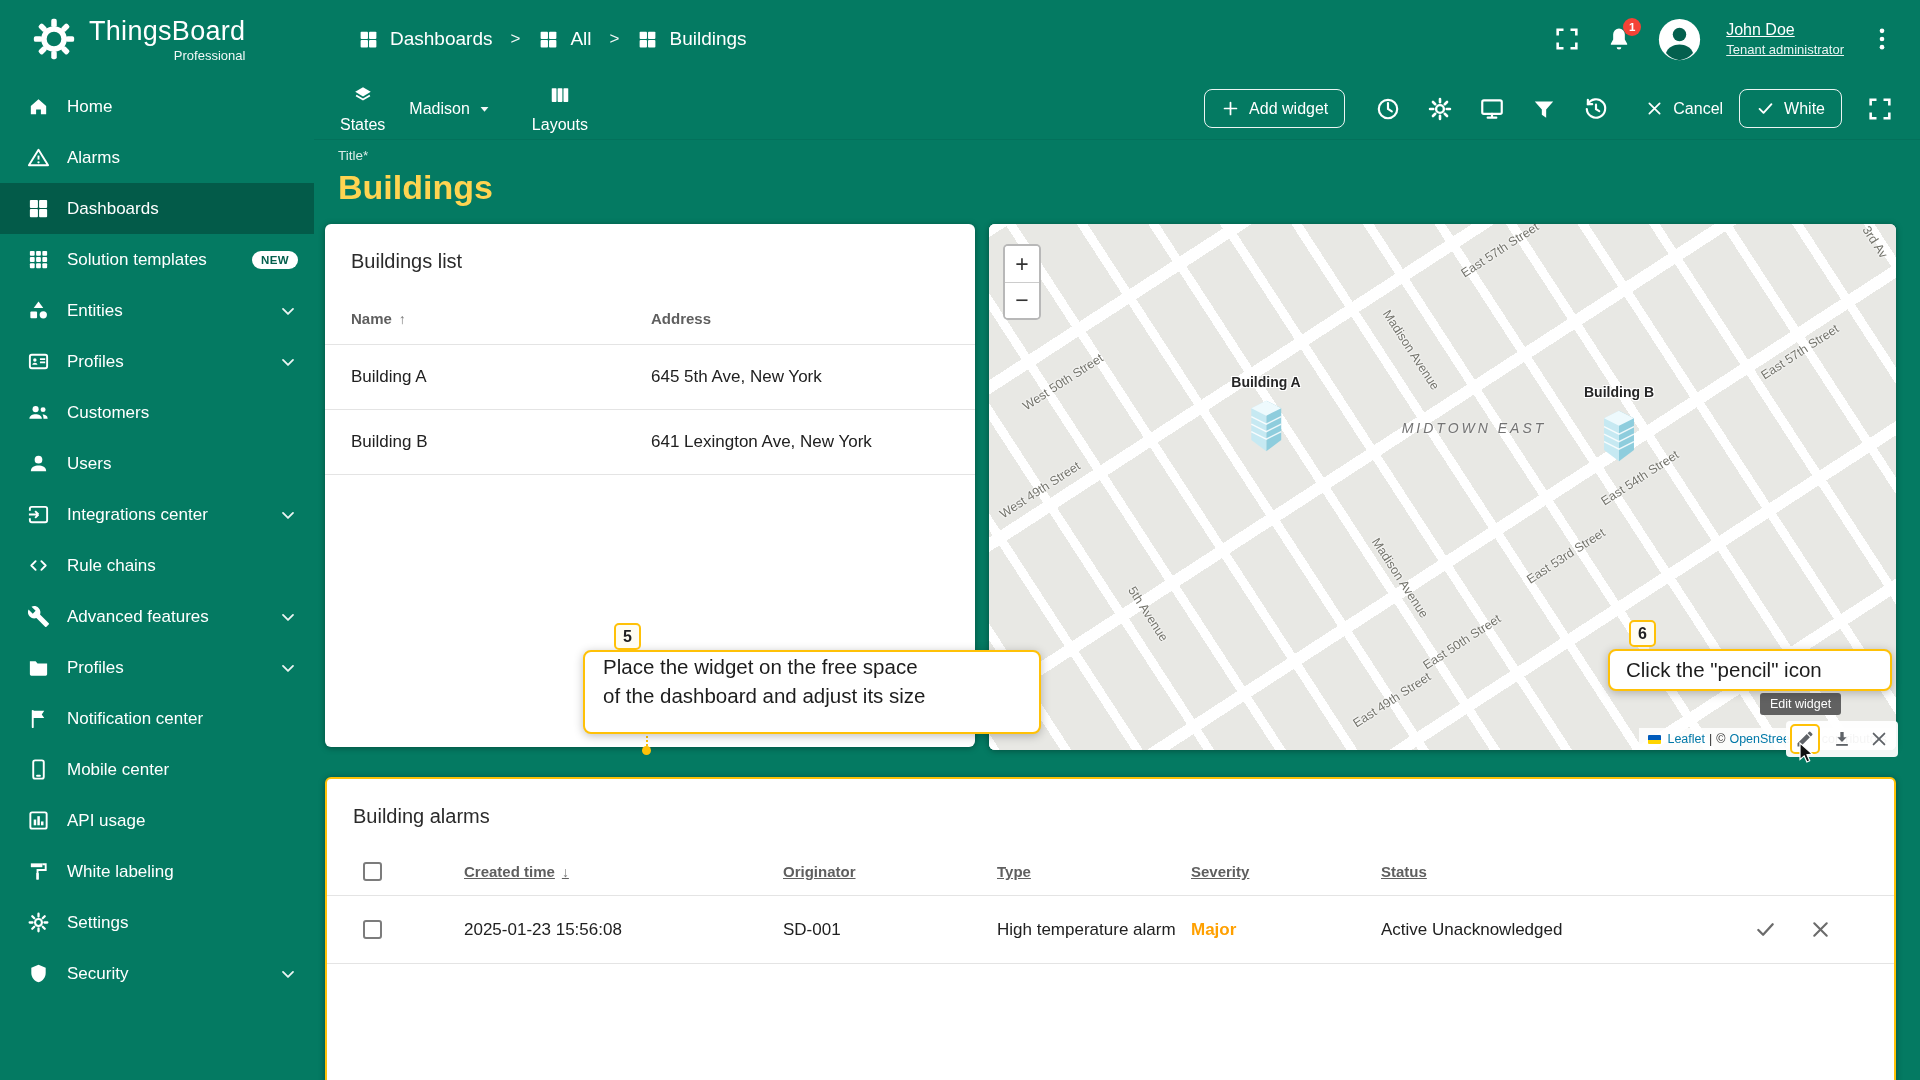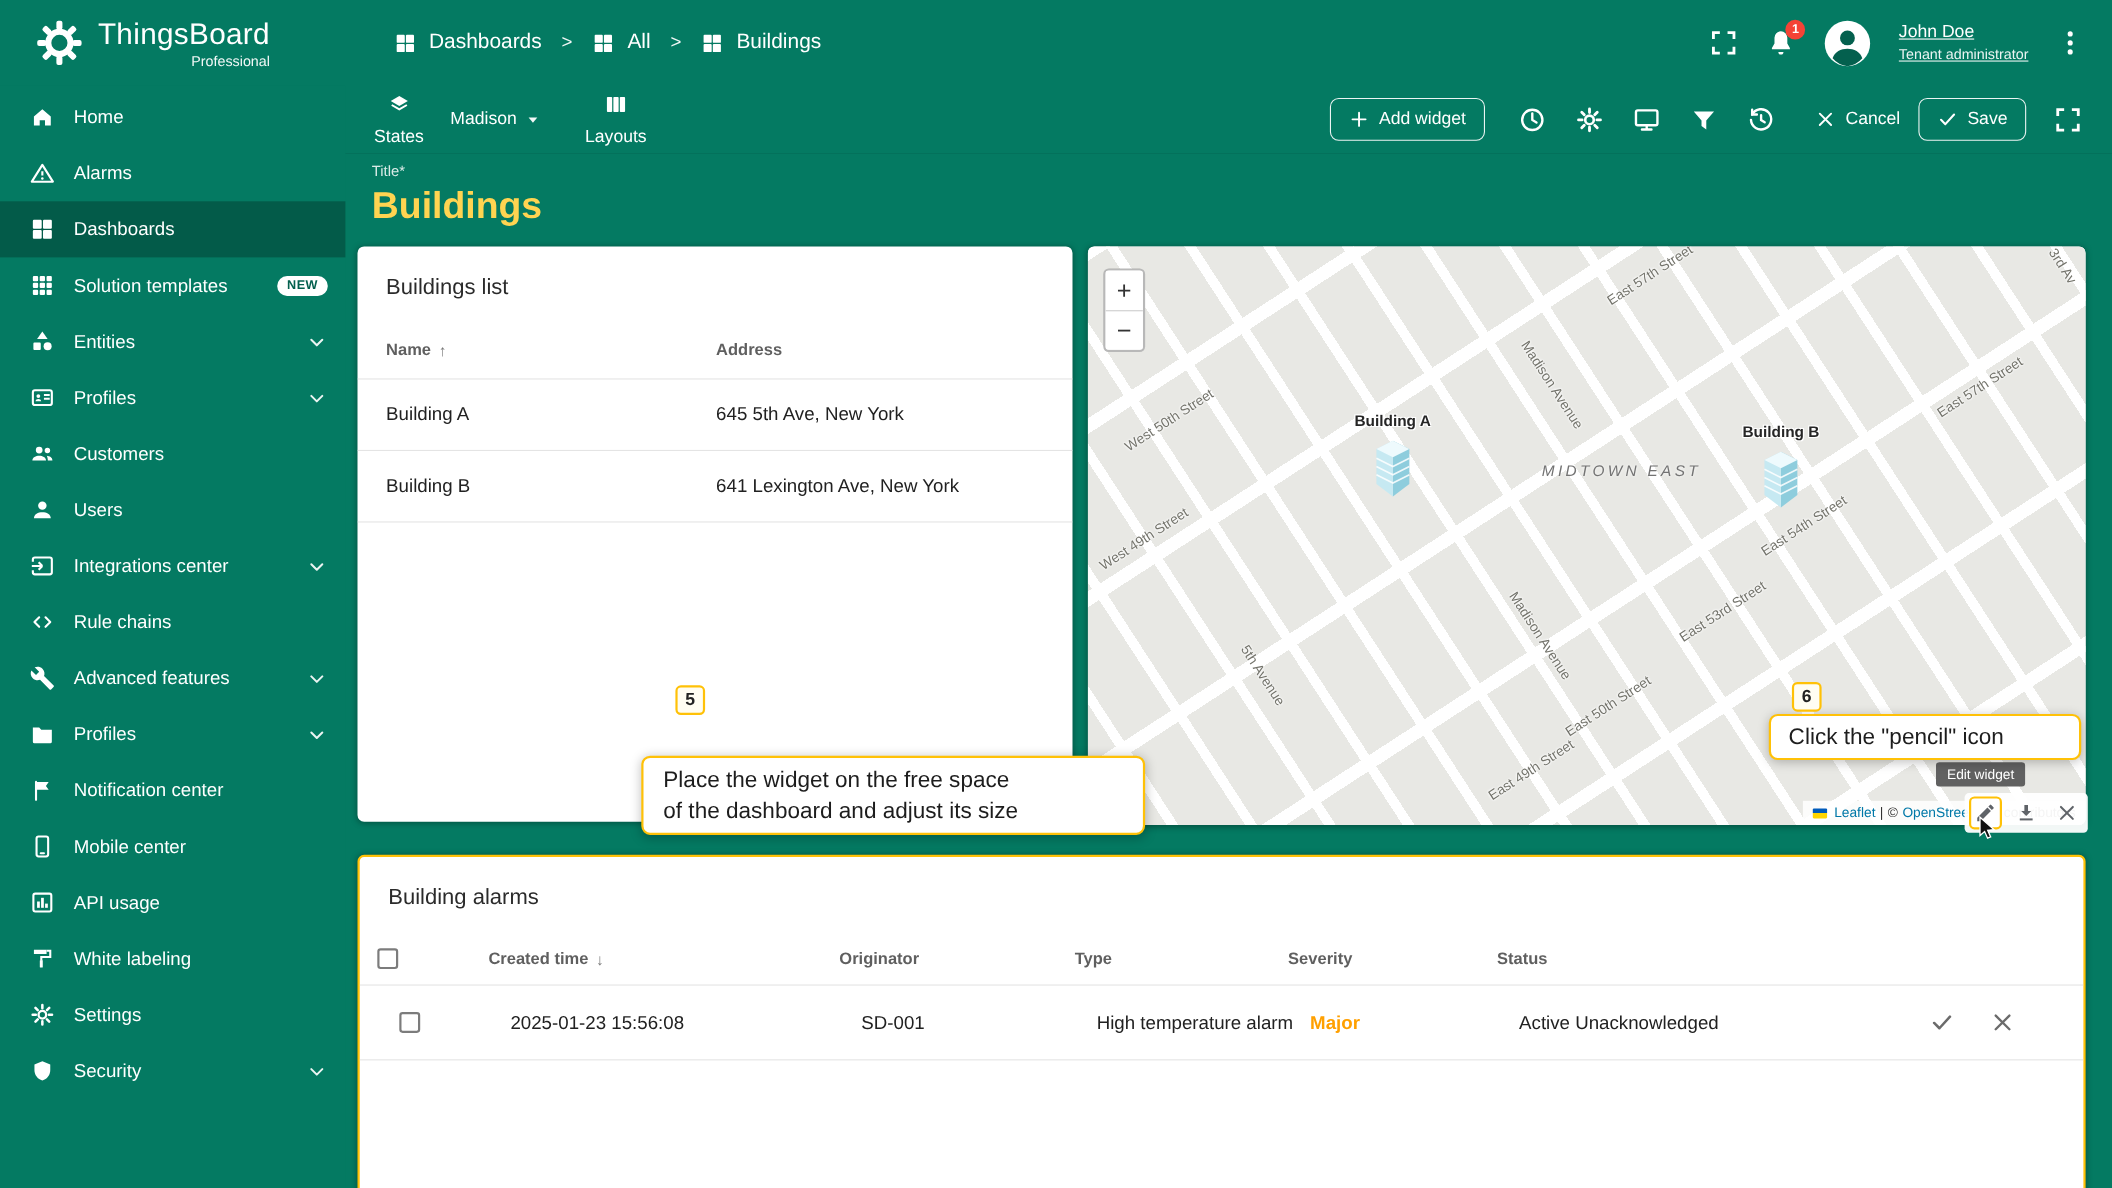--- a/index.html
+++ b/index.html
@@ -95,44 +95,44 @@
     font-size:23px;color:#333;background:#fff;cursor:pointer;}
   .zoom-btn + .zoom-btn{border-top:1px solid #ccc;}
   .attribution{position:absolute;right:0;bottom:0;background:rgba(255,255,255,.85);padding:4px 9px;
     font-size:12.5px;color:#333;display:flex;align-items:center;gap:4px;white-space:nowrap;}
   .attr-link{color:#0078A8;cursor:pointer;text-decoration:none;}
   .ua-flag{width:13px;height:9px;border-radius:1px;display:inline-block;margin-right:2px;
     background:linear-gradient(#005BBB 0 50%,#FFD500 50% 100%);}
 
   
   .alarms-card{left:325px;top:777px;width:1571px;height:321px;border:2px solid #FFC107;overflow:hidden;}
-  .al-head{display:flex;align-items:center;height:48px;padding-left:16px;border-bottom:1px solid #E4E4E4;
-    color:#5f5f5f;font-size:15px;font-weight:bold;}
+  .al-head{display:flex;align-items:center;height:48px;padding-left:36px;border-bottom:1px solid #E4E4E4;
+    color:#5f5f5f;font-size:15px;font-weight:bold;text-decoration:underline;}
   .al-row{display:flex;align-items:center;height:68px;padding-left:36px;border-bottom:1px solid #E4E4E4;
     font-size:17px;color:#212121;}
   .c-cb{width:101px;display:flex;align-items:center;}
   .c-created{width:319px;display:flex;align-items:center;gap:7px;}
   .c-orig{width:214px;}
   .c-type{width:194px;}
   .c-sev{width:190px;}
   .c-status{flex:1;}
   .c-actions{width:140px;display:flex;align-items:center;gap:32px;color:#6b6b6b;}
   .c-actions svg{width:23px;height:23px;cursor:pointer;}
   .checkbox{width:19px;height:19px;border:2px solid #7c7c7c;border-radius:3px;background:#fff;cursor:pointer;}
   .sev-major{color:#FFA000;font-weight:bold;}
 
   
   .step-badge{position:absolute;width:27px;height:27px;background:#FFFDF2;border:2px solid #FFC107;border-radius:5px;
     display:flex;align-items:center;justify-content:center;font-size:16px;font-weight:bold;color:#222;z-index:60;}
   #badge5{left:614px;top:623px;}
   #badge6{left:1629px;top:620px;}
   .callout{position:absolute;background:#fff;border:2px solid #FFC107;border-radius:8px;color:#1d1d1d;
     z-index:59;box-shadow:0 2px 10px rgba(0,0,0,.25);}
-  #callout5{left:583px;top:687px;width:458px;height:72px;font-size:20.5px;line-height:1.42;
-    display:flex;flex-direction:column;justify-content:center;padding:0 18px;}
+  #callout5{left:583px;top:650px;width:458px;height:84px;font-size:20.5px;line-height:1.42;
+    display:flex;flex-direction:column;padding:0 18px;}
   #callout6{left:1608px;top:649px;width:284px;height:42px;display:flex;align-items:center;padding:0 16px;font-size:20.5px;}
   .dotline{position:absolute;left:646px;top:729px;height:17px;border-left:2px dotted #FFC107;z-index:58;}
   .dotend{position:absolute;left:642px;top:746px;width:9px;height:9px;border-radius:50%;background:#FFC107;z-index:58;}
   .tooltip{position:absolute;left:1760px;top:693px;background:#616161;color:#fff;font-size:12.5px;
     padding:4px 10px;border-radius:3px;z-index:57;}
 
   
   .actions-panel{position:absolute;left:1786px;top:721px;display:flex;align-items:center;gap:7px;
     z-index:56;background:rgba(255,255,255,.95);border-radius:4px;padding:3px 4px;}
   .act-btn{width:30px;height:30px;display:flex;align-items:center;justify-content:center;color:#5f6368;cursor:pointer;}
@@ -444,21 +444,21 @@
     <div class="btn-text">
       <svg>
           <use href="#i-close"></use>
         </svg>
       <span>Cancel</span>
     </div>
     <div class="btn-outline">
       <svg>
           <use href="#i-check"></use>
         </svg>
-      <span>Save</span>
+      <span>White</span>
     </div>
     <svg class="icon-btn fs2">
         <use href="#i-fullscreen"></use>
       </svg>
   </div>
 
   <aside class="sidebar">
     <div id="side-list">
         <div class="side-item">
           <svg class="mi">

